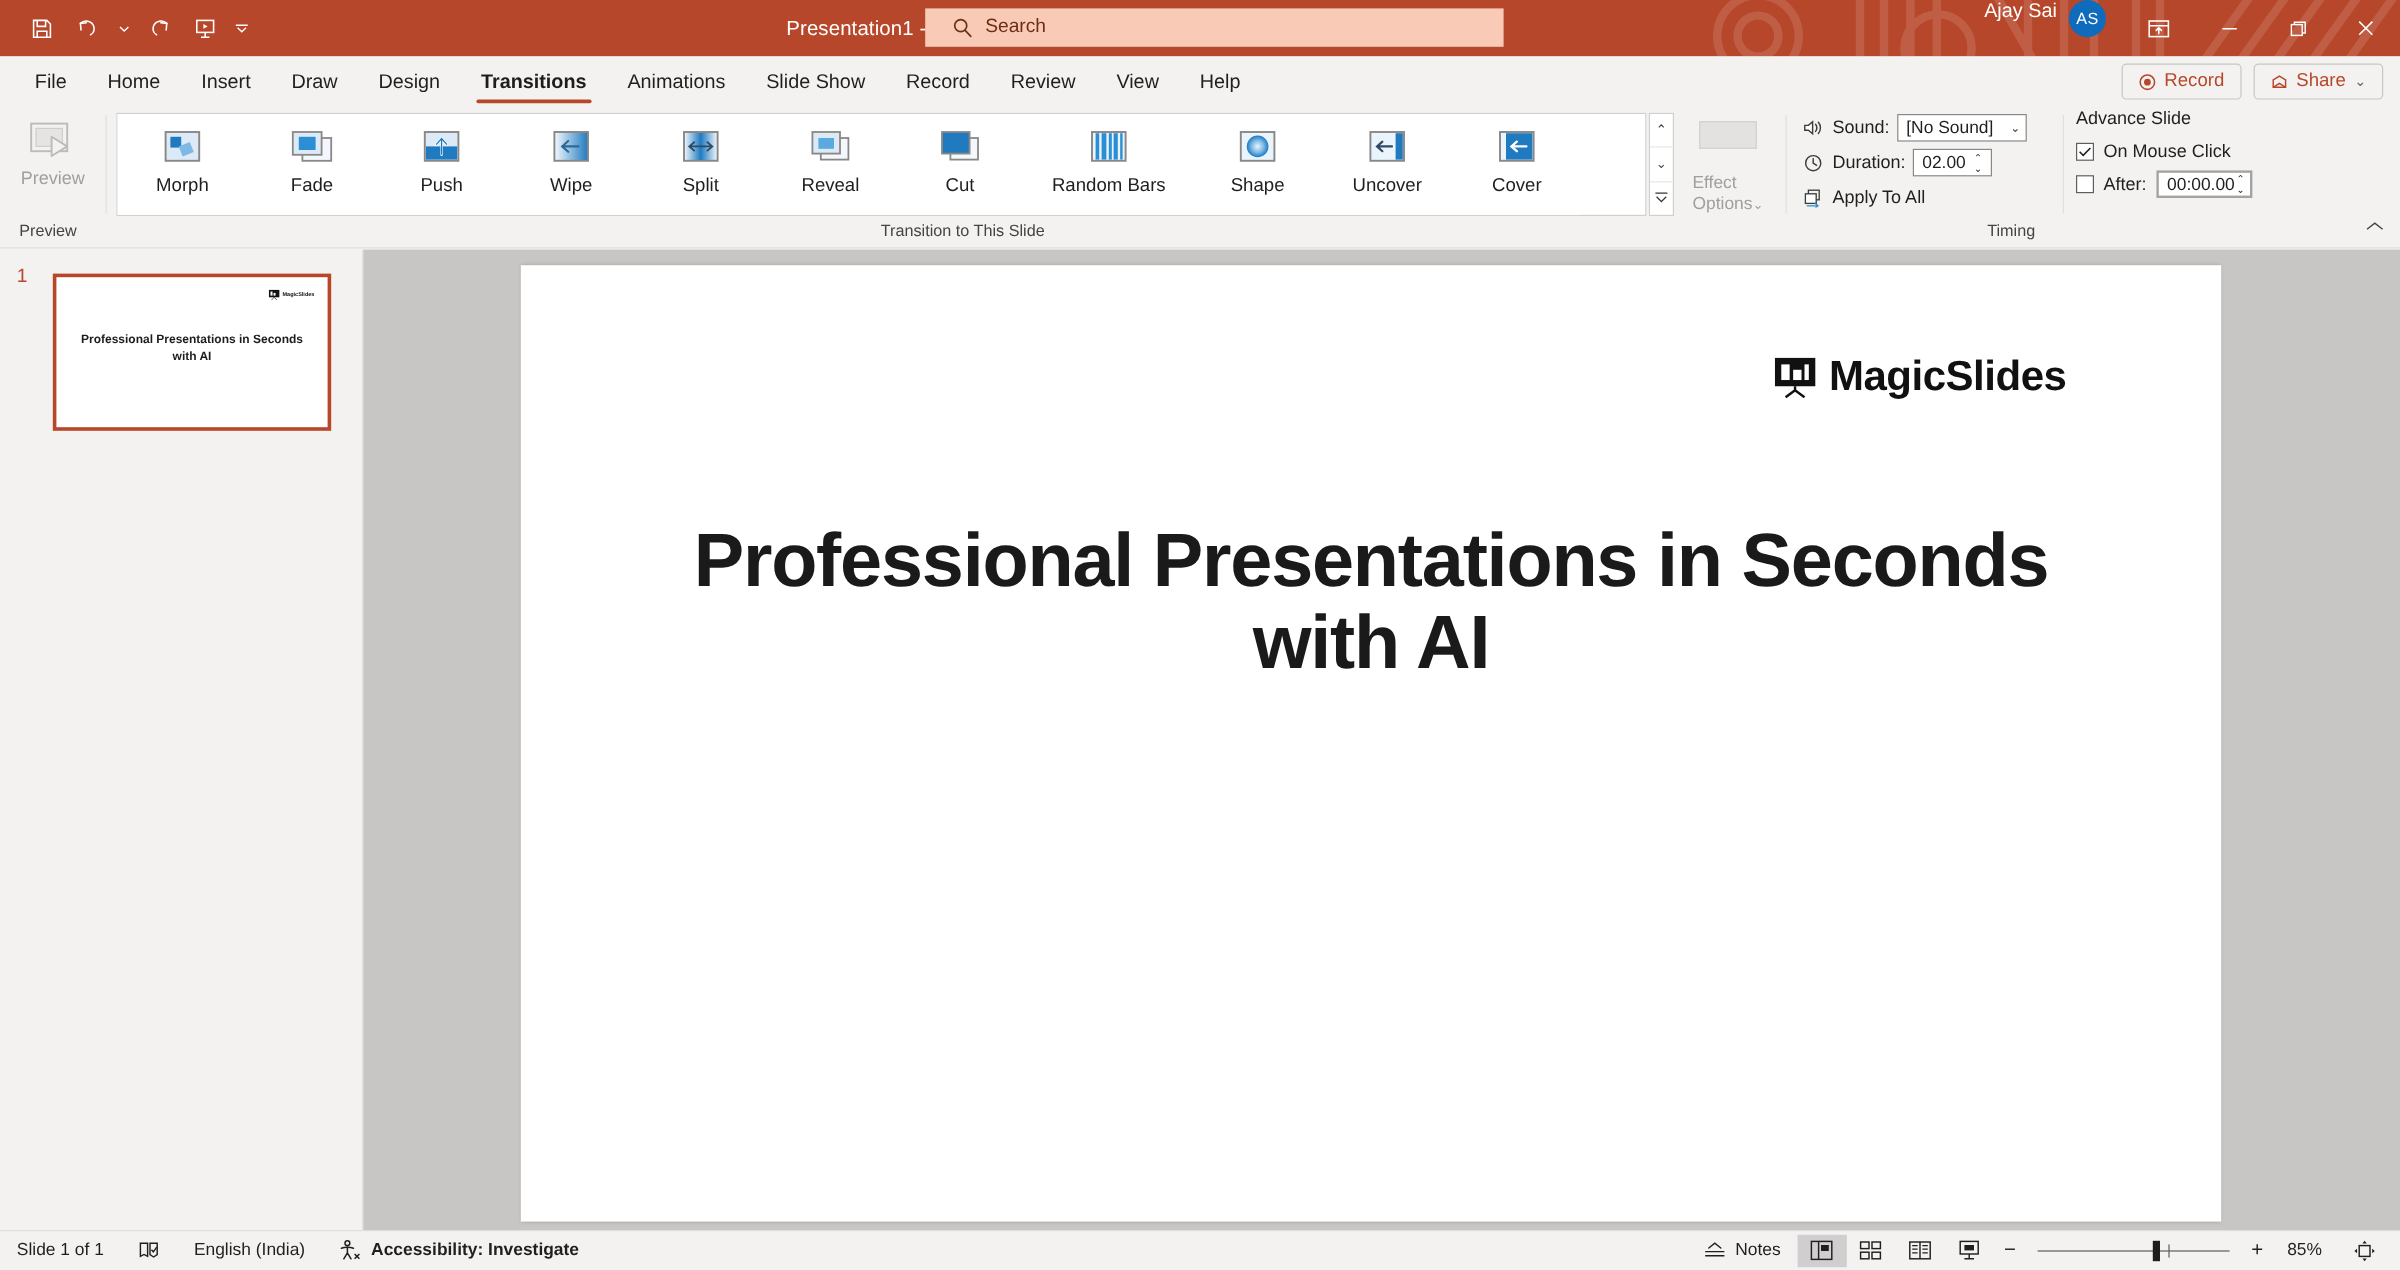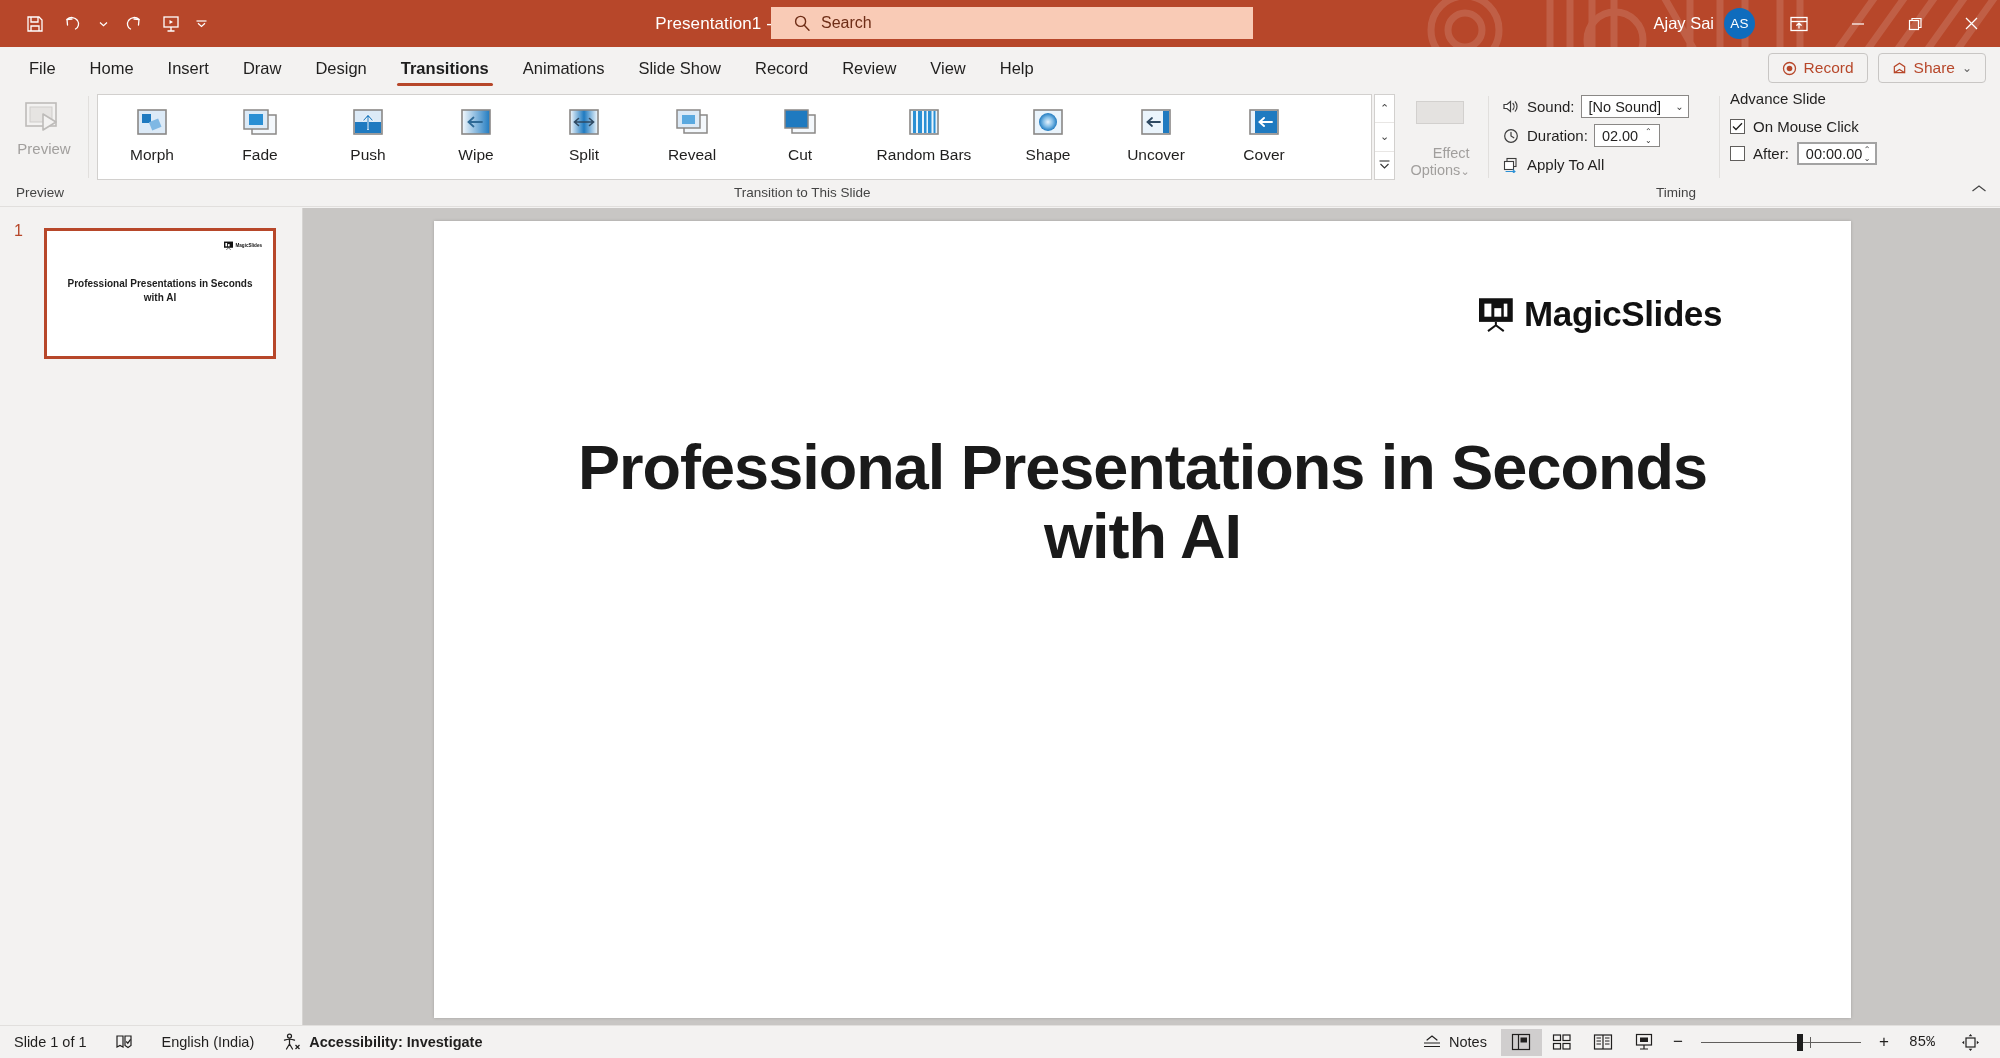--- a/index.html
+++ b/index.html
@@ -38,21 +38,21 @@
   .app-title span { margin-left: -480px; }
 
   .searchbox {
     position: absolute; left: 771px; top: 7px; width: 482px; height: 32px;
     background: #f9cbb6; display: flex; align-items: center; gap: 10px;
     padding-left: 22px; z-index: 3;
   }
   .searchbox .sicon { color: #6e2d16; display:flex; }
   .searchbox .stext { color: #6e2d16; font-size: 16px; }
 
-  .tb-right { position: absolute; right: 0; top: 0; height: 47px; display: flex; align-items: center; z-index: 3; }
+  .tb-right { position: absolute; right: 0; top: 0; height: 47px; display: flex; z-index: 3; }
   .user-name { color: #fff; font-size: 16.5px; margin-right: 10px; }
   .avatar {
     width: 31px; height: 31px; border-radius: 50%; background: #0f6cbd; color: #fff;
     font-size: 13.5px; display: flex; align-items: center; justify-content: center;
     letter-spacing: .3px; font-weight: 400;
   }
   .tb-icon {
     width: 57px; height: 47px; display: flex; align-items: center; justify-content: center; color: #fff;
   }
   .tb-icon-ribbon { width: 60px; height:47px; display:flex; align-items:center; justify-content:center; color:#fff; margin-left: 14px;}
@@ -121,21 +121,21 @@
     flex: 1; display: flex; align-items: center; justify-content: center; font-size: 11px; color: #444;
   }
   .gal-scroll div + div { border-top: 1px solid #e8e6e4; }
 
   
   .effect-opt {
     position: absolute; left: 1402px; top: 92px; width: 76px; height: 88px;
     display: flex; flex-direction: column; align-items: center; padding-top: 9px;
   }
   .effect-opt .sq { width: 48px; height: 35px; background: #e4e2e0; border: 1px solid #d2d0ce; }
-  .effect-opt .lbl { font-size: 14.5px; color: #a19f9d; line-height: 17px; text-align: right; margin-top: 21px; }
+  .effect-opt .lbl { font-size: 14.5px; color: #a19f9d; line-height: 17px; text-align: left; margin-top: 21px; }
 
   
   .timing { position: absolute; left: 1500px; top: 92px; width: 215px; height: 88px; }
   .trow { display: flex; align-items: center; height: 29px; gap: 6px; font-size: 15px; color: #201f1e; }
   .trow .tic { width: 21px; display: flex; align-items: center; justify-content: center; color: #3c3c3c;}
   .sel-box {
     height: 23px; border: 1px solid #8a8886; background: #fff; display: flex; align-items: center;
     padding: 0 4px 0 7px; font-size: 14.5px; color: #201f1e; justify-content: space-between;
   }
   .spin { display: flex; flex-direction: column; justify-content: center; align-items:center; width: 13px; height: 23px; }
@@ -698,21 +698,21 @@
       </svg>
     </div>
     <div class="zoom-pm">−</div>
     <div class="zoom-slider">
       <div class="zs-track">
         <div class="zs-mid"></div>
         <div class="zs-thumb"></div>
       </div>
     </div>
     <div class="zoom-pm">+</div>
-    <div class="sb-item" style="padding:0 12px;font-family:Liberation Mono, monospace;">85%</div>
+    <div class="sb-item" style="padding:0 12px;">85%</div>
     <div class="sb-item" style="padding-right:12px;">
       <svg width="19" height="19" viewBox="0 0 19 19" fill="none" stroke="#201f1e" stroke-width="1.2">
         <rect x="5" y="5" width="9" height="9"></rect>
         <path d="M9.5 1 11.3 3.2H7.7zM9.5 18 11.3 15.8H7.7zM1 9.5 3.2 7.7v3.6zM18 9.5 15.8 7.7v3.6z" fill="#201f1e" stroke="none"></path>
       </svg>
     </div>
   </div>
 </div>
 
 </body></html>

